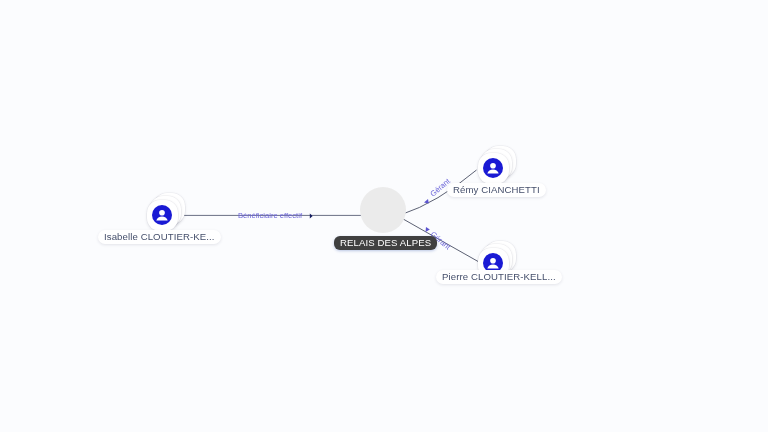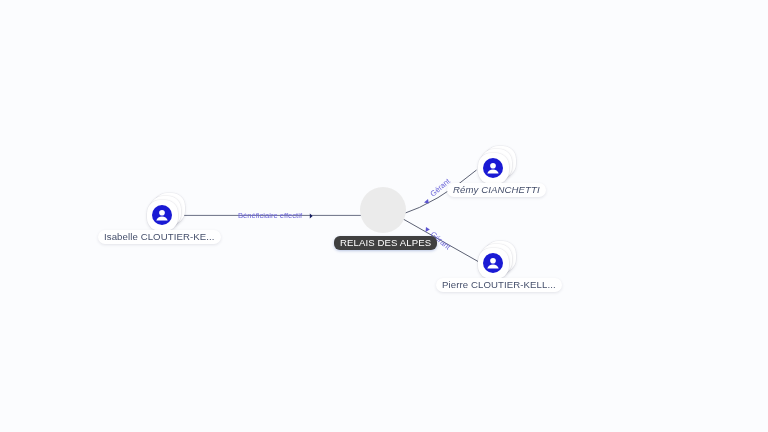--- a/index.html
+++ b/index.html
@@ -62,29 +62,29 @@
     <div class="pcard c2"></div>
     <div class="pcard c1">
       <div class="pavatar">
         <svg viewBox="0 0 24 24" width="20" height="20">
             <circle cx="12" cy="9.3" r="3.4" fill="#fff"></circle>
             <path d="M5.2 18.6c0.9-3.2 3.6-4.8 6.8-4.8s5.9 1.6 6.8 4.8z" fill="#fff"></path>
           </svg>
       </div>
     </div>
   </div>
-  <div class="lbl" style="left:447px;top:183px;font-style:italic;">Rémy CIANCHETTI</div>
+  <div class="lbl" style="left:447px;top:183px;">Rémy CIANCHETTI</div>
 
   <div class="pstack" style="left:477.5px;top:247.5px;">
     <div class="pcard c3"></div>
     <div class="pcard c2"></div>
     <div class="pcard c1">
       <div class="pavatar">
         <svg viewBox="0 0 24 24" width="20" height="20">
             <circle cx="12" cy="9.3" r="3.4" fill="#fff"></circle>
             <path d="M5.2 18.6c0.9-3.2 3.6-4.8 6.8-4.8s5.9 1.6 6.8 4.8z" fill="#fff"></path>
           </svg>
       </div>
     </div>
   </div>
-  <div class="lbl" style="left:436px;top:278px;">Pierre CLOUTIER-KELL...</div>
+  <div class="lbl" style="left:436px;top:270px;">Pierre CLOUTIER-KELL...</div>
 
 </div>
 
 </body></html>

